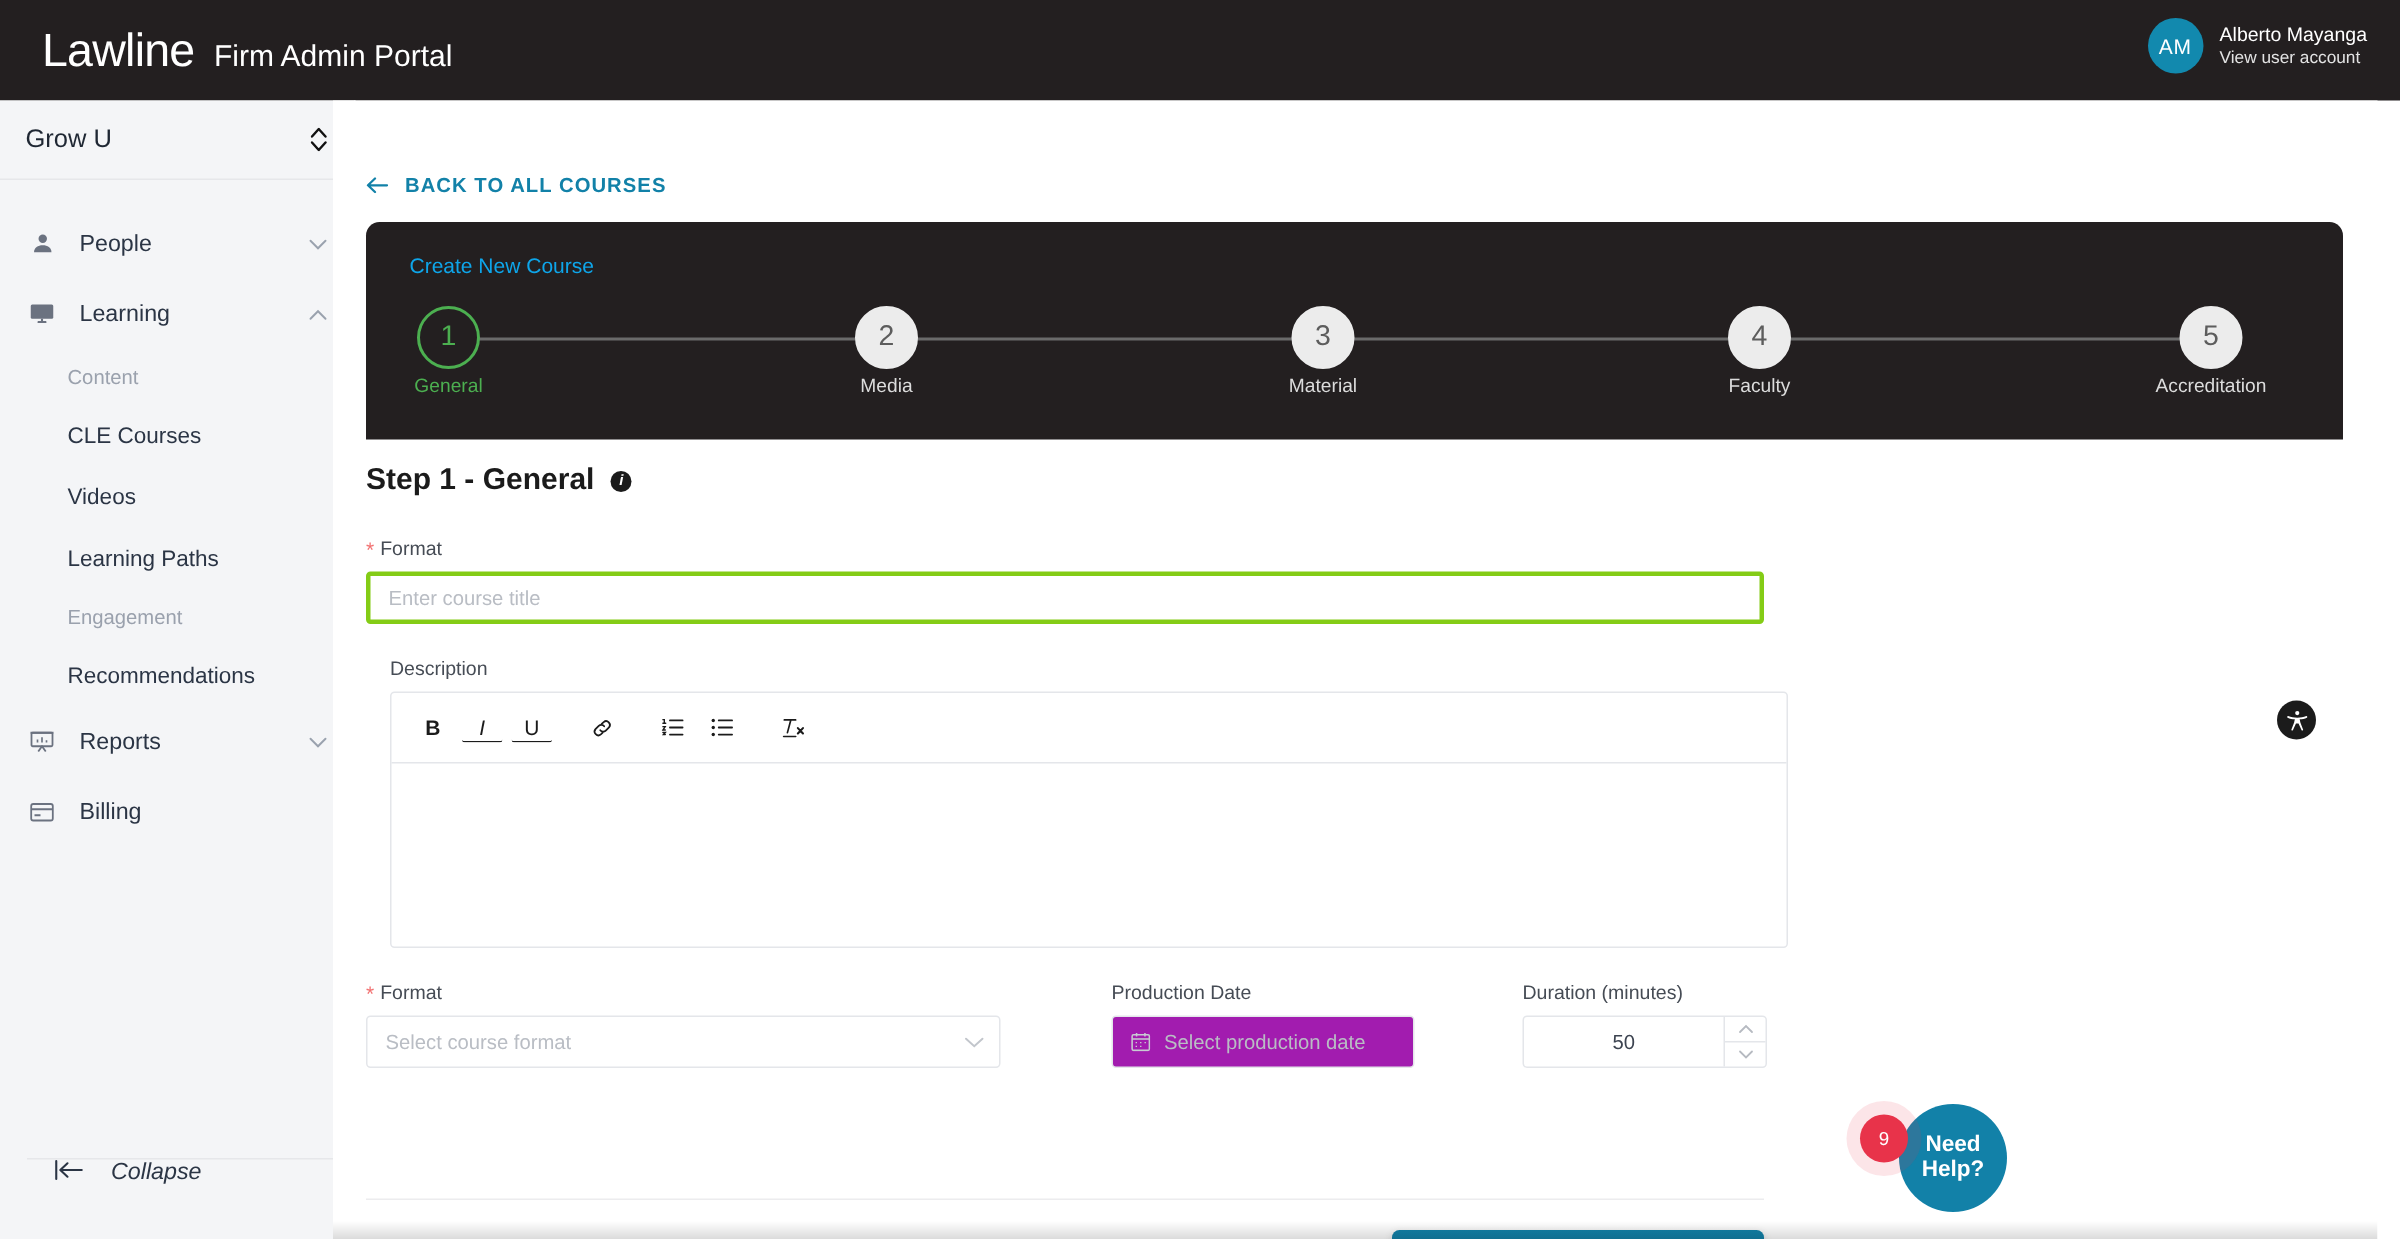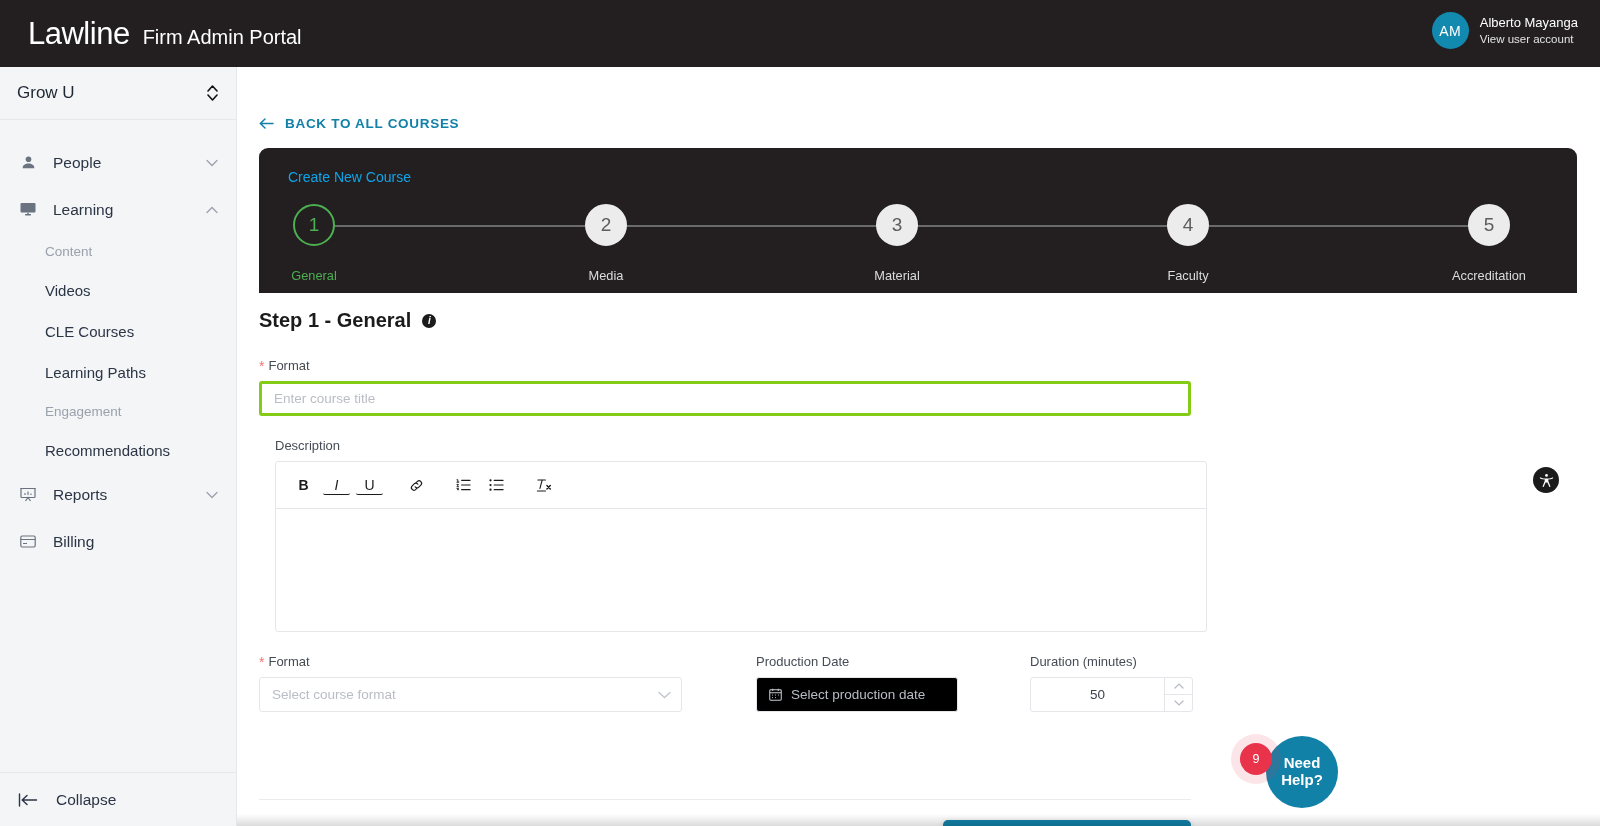--- a/index.html
+++ b/index.html
@@ -64,29 +64,29 @@
   .chev { color: #9aa2ae; display: flex; align-items: center; }
   .sub-head {
     font-size: 13.5px; color: #9aa1ad;
     padding: 11px 0 11px 45px;
   }
   .sub-item {
     font-size: 15px; color: #2b3545;
     padding: 12px 0 12px 45px; cursor: pointer;
   }
   .collapse-bar {
-    position: absolute; bottom: 0; left: 0; width: 236px; height: 54px;
+    position: absolute; bottom: 0; left: 18px; width: 236px; height: 54px;
     border-top: 1px solid #e6e7ea;
-    display: flex; align-items: center; padding-left: 18px; cursor: pointer;
+    display: flex; padding-left: 18px; cursor: pointer; font-style: italic;
   }
   .collapse-label { font-size: 15.5px; color: #2b3545; margin-left: 18px; }
 
   
   .main {
-    position: absolute; top: 67px; left: 237px;
+    position: absolute; top: 67px; left: 222px;
     width: 1363px; height: 759px; background: #fff;
     overflow: hidden;
   }
   .back-link {
     position: absolute; top: 49px; left: 22px;
     display: flex; align-items: center; gap: 11px;
     color: #1281a8; font-size: 13.5px; font-weight: bold;
     letter-spacing: .7px; cursor: pointer;
   }
 
@@ -109,21 +109,21 @@
   }
   .step-circle {
     width: 42px; height: 42px; border-radius: 50%;
     display: flex; align-items: center; justify-content: center;
     font-size: 19px; background: #ececec; color: #5d5d5d;
     border: 2px solid #ececec; z-index: 2;
   }
   .step.active .step-circle {
     background: transparent; border: 2px solid #4caf50; color: #4caf50;
   }
-  .step-label { margin-top: 22px; font-size: 12.8px; color: #dcdcdc; }
+  .step-label { margin-top: 3px; font-size: 12.8px; color: #dcdcdc; }
   .step.active .step-label { color: #4caf50; }
 
   .form-wrap { position: absolute; top: 226px; left: 22px; width: 1318px; }
   .step-heading {
     display: flex; align-items: center; gap: 11px;
     font-size: 20px; font-weight: bold; color: #1b1b1b;
     padding: 16px 0 0 0;
   }
   .info-icon {
     width: 14px; height: 14px; border-radius: 50%;
@@ -168,21 +168,21 @@
   .col-dur { width: 163px; }
   .select-box {
     width: 423px; height: 35px; border: 1px solid #e4e6ea; border-radius: 3px;
     display: flex; align-items: center; padding: 0 10px 0 12px;
     font-size: 13.5px; color: #b9bdc4; cursor: pointer; background: #fff;
   }
   .select-box .sel-text { flex: 1; }
   .date-box {
     width: 202px; height: 35px; border: 1px solid #e4e6ea; border-radius: 3px;
     display: flex; align-items: center; padding: 0 12px; gap: 9px;
-    font-size: 13.5px; color: #b9bdc4; cursor: pointer; background: #000000;
+    font-size: 13.5px; color: #b9bdc4; cursor: pointer; background: #a21caf;
   }
   .num-wrap {
     width: 163px; height: 35px; border: 1px solid #e4e6ea; border-radius: 3px;
     display: flex; background: #fff;
   }
   .num-val {
     flex: 1; display: flex; align-items: center; justify-content: center;
     font-size: 13.5px; color: #3c4350; cursor: text;
   }
   .num-steps {
@@ -298,22 +298,22 @@
       </span>
       <span class="nav-label">Learning</span>
       <span class="chev">
         <svg width="12" height="8" viewBox="0 0 12 8">
             <path d="M1 6.5 L6 1.5 L11 6.5" fill="none" stroke="#9aa2ae" stroke-width="1.3" stroke-linecap="round"></path>
           </svg>
       </span>
     </div>
 
     <div class="sub-head">Content</div>
+    <div class="sub-item">CLE Courses</div>
     <div class="sub-item">Videos</div>
-    <div class="sub-item">CLE Courses</div>
     <div class="sub-item">Learning Paths</div>
     <div class="sub-head">Engagement</div>
     <div class="sub-item">Recommendations</div>
 
     <div class="nav-item">
       <span class="nav-icon">
         <svg width="16" height="15" viewBox="0 0 16 15" fill="none" stroke="#6b7280" stroke-width="1.2">
             <rect x="1" y="1.5" width="14" height="9" rx="0.8"></rect>
             <path d="M0.3 1.5h15.4M5.5 14l2.5-3.5 2.5 3.5"></path>
             <path d="M5 8V6M8 8V4.5M11 8V6.5" stroke-width="1.1"></path>

